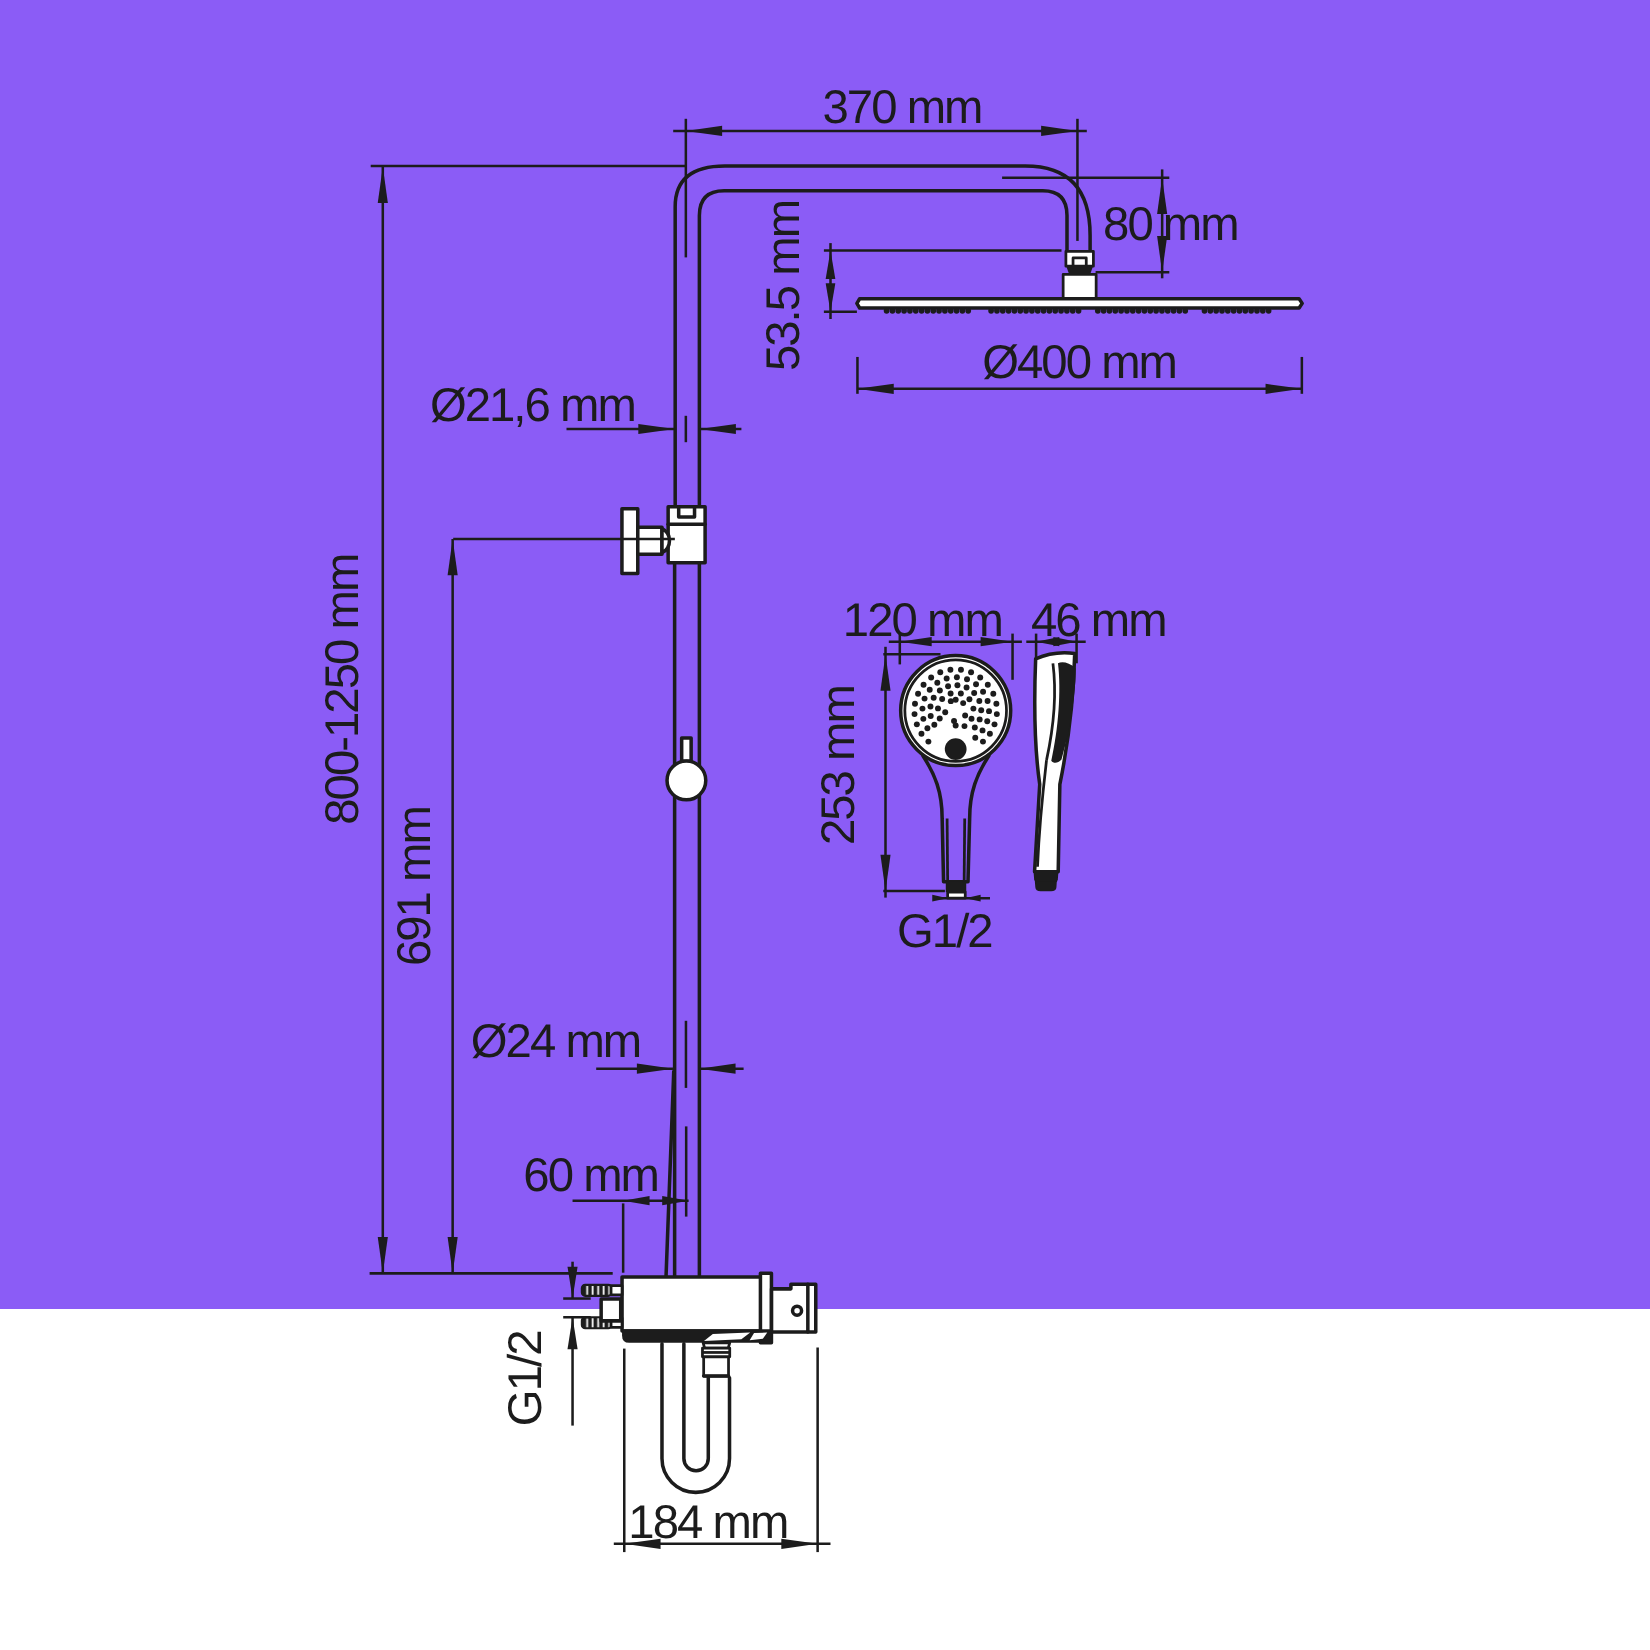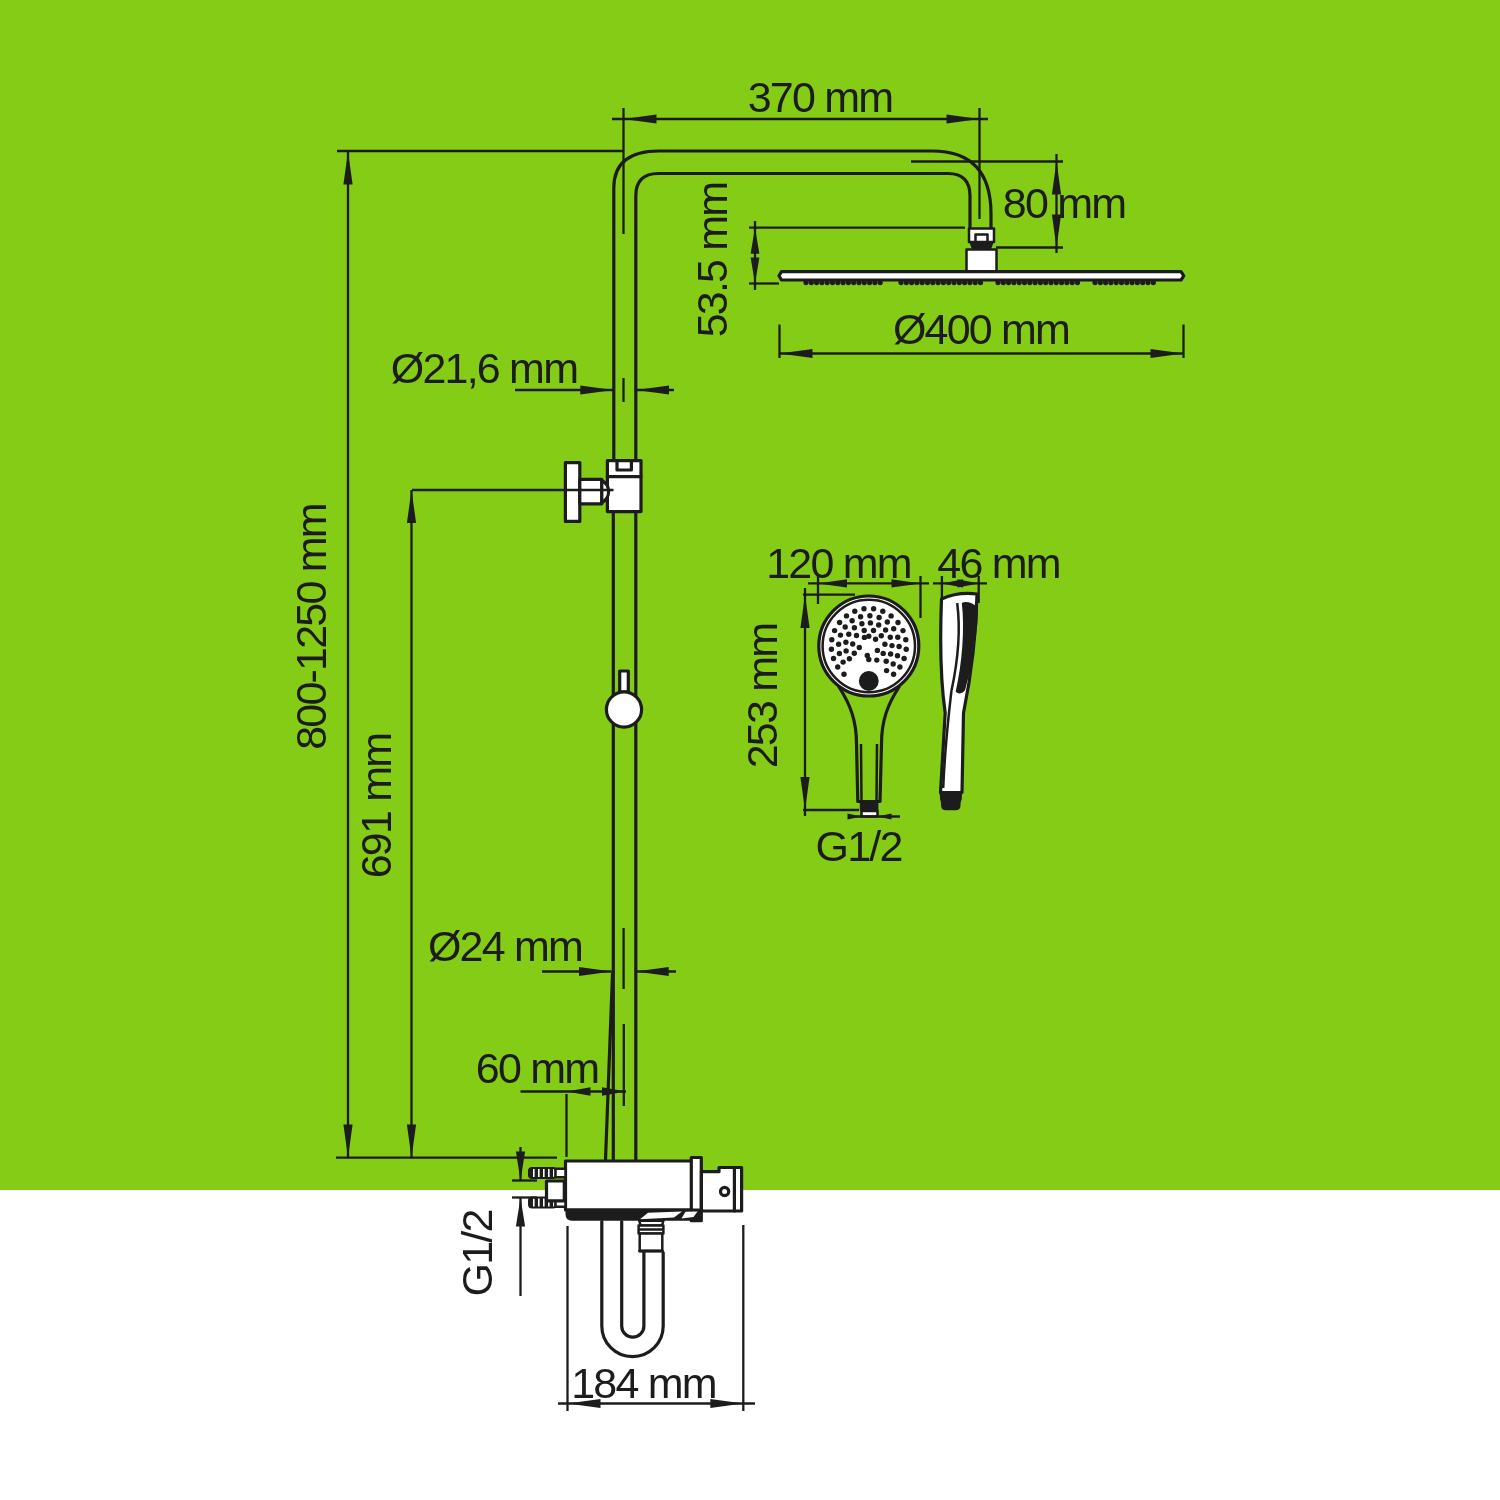--- a/index.html
+++ b/index.html
@@ -7,21 +7,21 @@
     padding: 0;
     background: #ffffff;
     width: 1500px;
     height: 1500px;
     overflow: hidden;
   }
   #stage {
     position: relative;
     width: 1500px;
     height: 1190px;
-    background: #84cc16;
+    background: #8b5cf6;
   }
   svg {
     display: block;
   }
   .dim-text {
     font-family: "Liberation Sans", "DejaVu Sans", sans-serif;
     font-size: 43px;
     letter-spacing: -1.8px;
     fill: #1c1c1c;
   }

